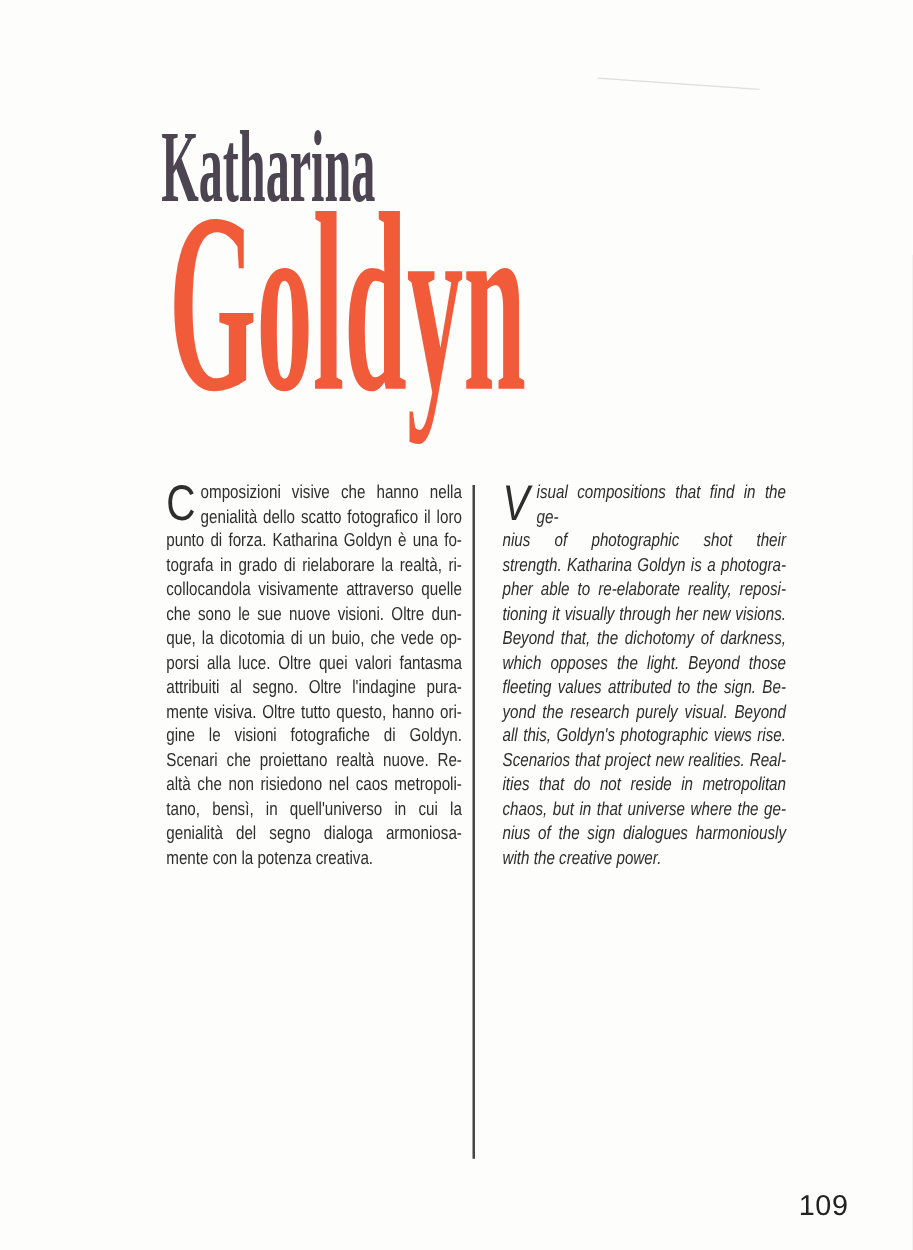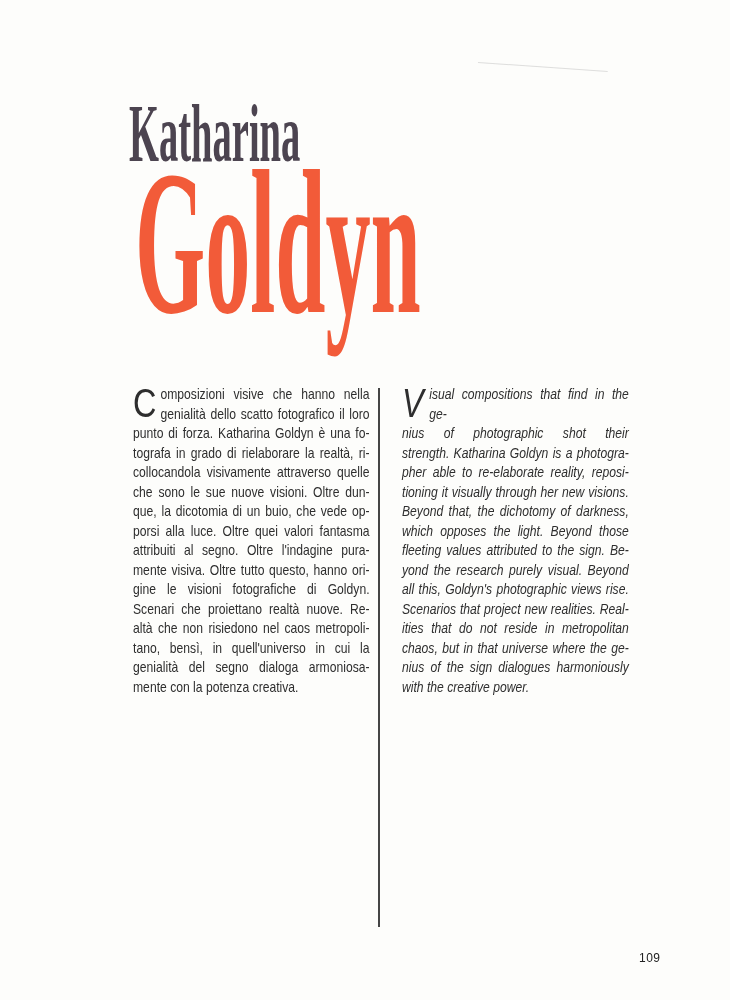--- a/index.html
+++ b/index.html
@@ -83,21 +83,21 @@
     top: 388px;
     width: 2px;
     height: 539px;
     background: #454545;
   }
 
   .page-number {
     position: absolute;
     left: 639px;
     top: 951px;
-    font-size: 12px;
+    font-size: 23px;
     color: #222222;
     letter-spacing: 0.5px;
   }
 </style>
 </head>
 <body>
 
 <div class="page">
 
   <div class="scan-artifact"></div>

